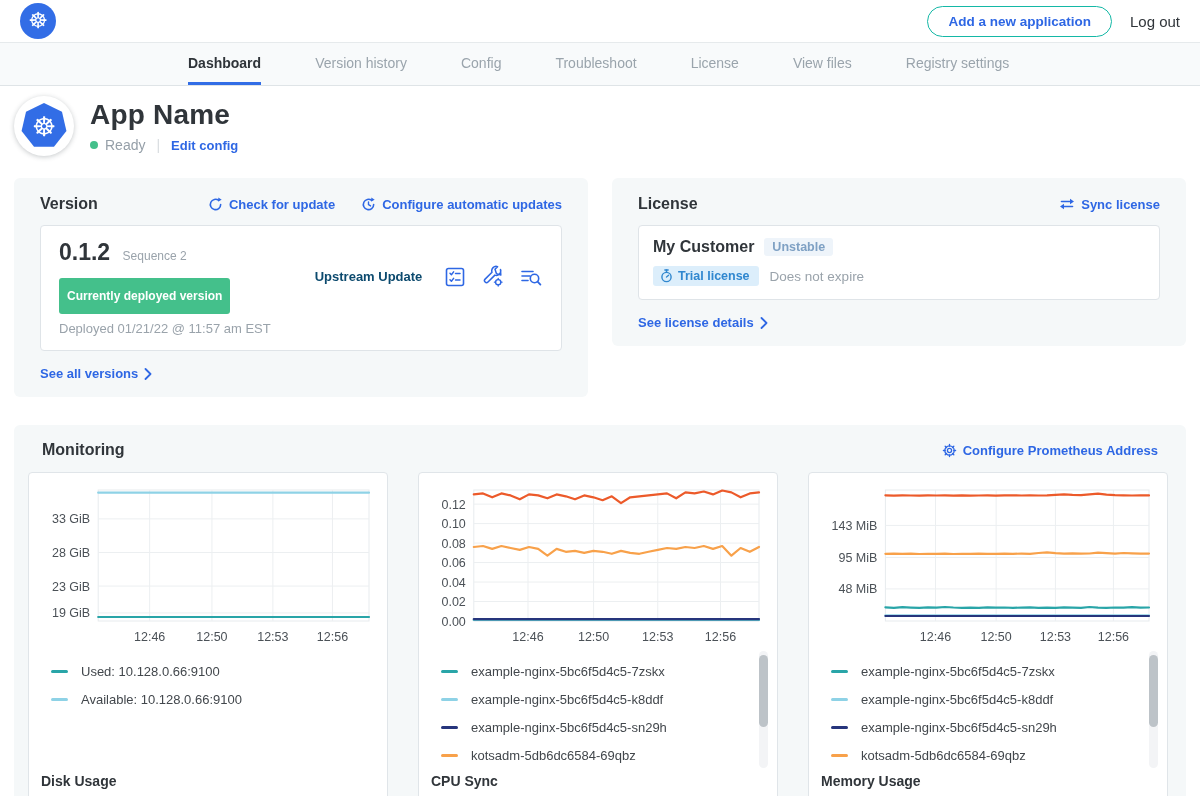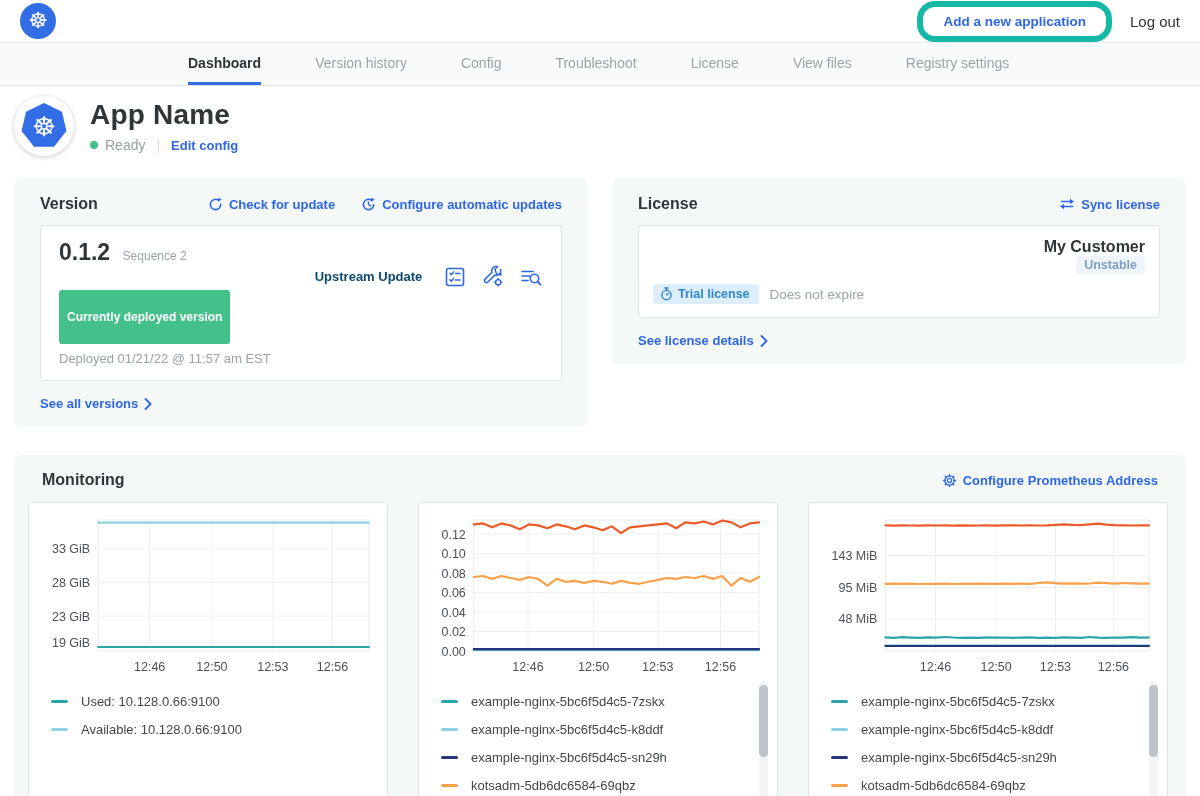--- a/index.html
+++ b/index.html
@@ -8,21 +8,21 @@
 
   
   .topnav { height:42px; display:flex; align-items:stretch; padding:0 20px; background:#fff; }
   .logo-circle { width:36px; height:36px; border-radius:50%; background:#326de6; color:#fff;
     display:flex; align-items:center; justify-content:center; font-size:22px; align-self:center; }
   .topnav-tabs { display:flex; margin-left:26px; }
   .topnav-tab { display:flex; align-items:center; padding:0 12px; margin-right:14px;
     font-size:15px; font-weight:600; color:#30353a; border-bottom:3px solid transparent; cursor:pointer; }
   .topnav-tab.active { border-bottom-color:#326de6; font-weight:700; }
   .topnav-right { margin-left:auto; display:flex; align-items:center; gap:18px; }
-  .pill-btn { border:6px solid #14b8a6; border-radius:18px; background:#fff; color:#2e67e4;
+  .pill-btn { border:1px solid #14b8a6; border-radius:18px; background:#fff; color:#2e67e4;
     font-weight:700; font-size:13.5px; padding:7px 20px; cursor:pointer; font-family:inherit; }
   .logout { font-size:15px; color:#30353a; cursor:pointer; }
 
   
   .subnav { height:44px; background:#f8fafb; border-top:1px solid #e6eaec; border-bottom:1px solid #dfe4e7;
     display:flex; padding-left:188px; gap:54px; }
   .subnav-tab { display:flex; align-items:center; font-size:14px; color:#9aa4ac;
     border-bottom:3px solid transparent; cursor:pointer; }
   .subnav-tab.active { color:#2f3439; font-weight:600; border-bottom-color:#326de6; }
 
@@ -46,29 +46,29 @@
   .panel-version { width:574px; }
   .panel-license { width:574px; }
   .panel-head { display:flex; align-items:center; }
   .panel-title { font-size:16px; font-weight:700; }
   .panel-head .head-links { margin-left:auto; display:flex; gap:26px; }
   .white-card { background:#fff; border:1px solid #dfe4e8; border-radius:4px; margin-top:12px; }
 
   .version-inner { padding:13px 18px 14px; display:flex; align-items:flex-start; }
   .ver-number { font-size:23px; font-weight:800; }
   .ver-seq { font-size:12px; color:#9aa3ab; margin-left:8px; }
-  .deployed-badge { display:inline-block; margin-top:24px; background:#44c08b; color:#fff;
-    font-size:12px; font-weight:700; padding:20px 8px; border-radius:3px; }
+  .deployed-badge { display:inline-block; margin-top:12px; background:#44c08b; color:#fff;
+    font-size:12px; font-weight:700; padding:11px 8px; border-radius:3px; }
   .deployed-at { margin-top:7px; font-size:13px; color:#9aa3ab; }
   .upstream { margin-left:44px; margin-top:30px; font-size:13px; font-weight:600; color:#0c4a6e; }
   .ver-icons { margin-left:auto; margin-top:26px; display:flex; gap:14px; }
   .see-link { margin-top:13px; }
 
   .license-inner { padding:12px 14px 13px; }
-  .lic-row1 { display:flex; align-items:flex-end;flex-direction:column; }
+  .lic-row1 { display:flex; align-items:center; }
   .customer-name { font-size:16px; font-weight:700; }
   .channel-badge { margin-left:10px; background:#eef4fa; color:#7fa1c4; font-size:12.5px;
     font-weight:600; padding:2px 8px; border-radius:3px; }
   .lic-row2 { display:flex; align-items:center; margin-top:10px; }
   .trial-badge { background:#dceefb; color:#3087cf; font-size:12.5px; font-weight:700;
     padding:3px 9px 3px 7px; border-radius:3px; display:inline-flex; align-items:center; gap:5px; }
   .expiry { margin-left:11px; font-size:13.5px; color:#9aa3ab; }
 
   
   .panel-monitoring { padding:16px 14px 16px; }

